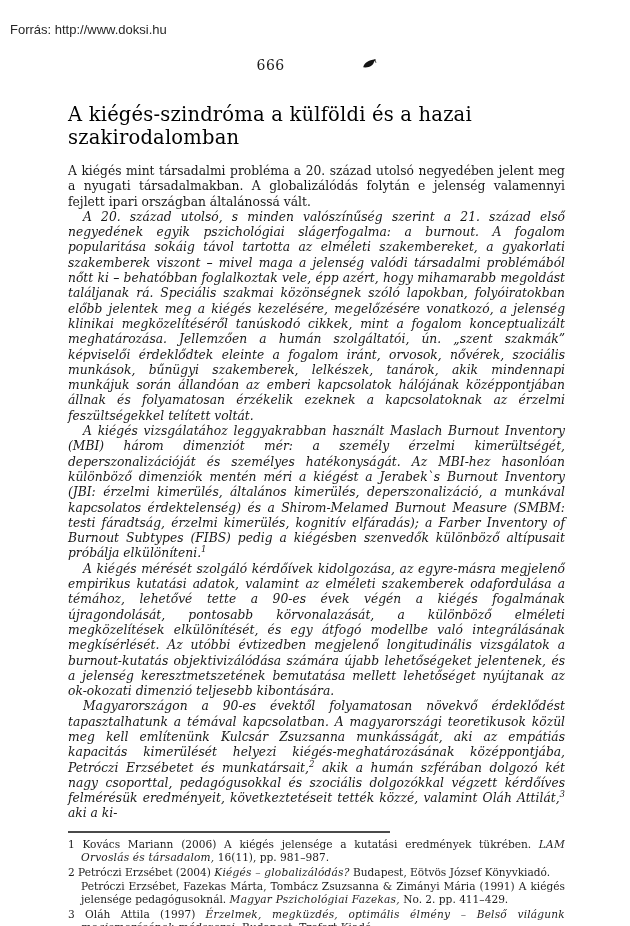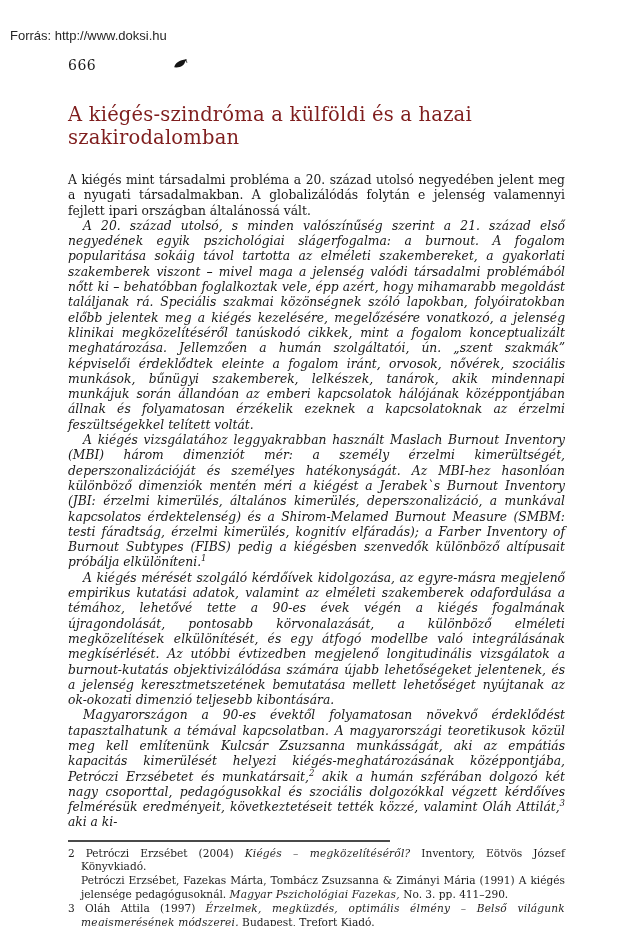--- a/index.html
+++ b/index.html
@@ -6,54 +6,55 @@
   body {
     width: 630px; height: 926px;
     background: #ffffff;
     color: #1b1b1b;
     font-family: "DejaVu Serif", serif;
     overflow: hidden;
     position: relative;
   }
   .source-line {
     position: absolute;
-    top: 28px; left: 10px;
+    top: 22px; left: 10px;
     font-family: "Liberation Sans", sans-serif;
     font-size: 13px;
     color: #262626;
   }
   .content {
     width: 497px;
     margin-left: 68px;
     padding-top: 57px;
   }
   .page-head {
     display: flex;
     align-items: baseline;
     font-size: 14px;
+    justify-content: center;
   }
   .page-number { min-width: 60px; letter-spacing: 0.5px; }
   .running-title {
     flex: 1;
     text-align: center;
     font-size: 11.5px;
     letter-spacing: 2.6px;
     color: #1f1f1f;
   }
   .ornament {
     min-width: 60px;
     text-align: right;
   }
   .ornament svg { display: inline-block; vertical-align: baseline; }
   .article-title {
     font-size: 19.5px;
     font-weight: normal;
-    margin: 30px 0 24px 0;
+    margin: 30px 0 15px 0;
     letter-spacing: 0.2px;
-    color: #7f1d1d;
+    color: #000000;
   }
   .body-paragraphs p.para {
     margin: 0;
     font-size: 12.3px;
     line-height: 15.3px;
     text-align: justify;
     color: #171717;
   }
   .body-paragraphs p.para.indent { text-indent: 15px; font-style: italic; }
   sup { font-size: 8.5px; line-height: 0; vertical-align: super; }
@@ -97,17 +98,18 @@
       <p class="para"><span>A kiégés mint társadalmi probléma a 20. század utolsó negyedében jelent meg a nyugati társadalmakban. A globalizálódás folytán e jelenség valamennyi fejlett ipari országban általánossá vált.</span></p>
       <p class="para indent"><span>A 20. század utolsó, s minden valószínűség szerint a 21. század első negyedének egyik pszichológiai slágerfogalma: a burnout. A fogalom popularitása sokáig távol tartotta az elméleti szakembereket, a gyakorlati szakemberek viszont – mivel maga a jelenség valódi társadalmi problémából nőtt ki – behatóbban foglalkoztak vele, épp azért, hogy mihamarabb megoldást találjanak rá. Speciális szakmai közönségnek szóló lapokban, folyóiratokban előbb jelentek meg a kiégés kezelésére, megelőzésére vonatkozó, a jelenség klinikai megközelítéséről tanúskodó cikkek, mint a fogalom konceptualizált meghatározása. Jellemzően a humán szolgáltatói, ún. „szent szakmák” képviselői érdeklődtek eleinte a fogalom iránt, orvosok, nővérek, szociális munkások, bűnügyi szakemberek, lelkészek, tanárok, akik mindennapi munkájuk során állandóan az emberi kapcsolatok hálójának középpontjában állnak és folyamatosan érzékelik ezeknek a kapcsolatoknak az érzelmi feszültségekkel telített voltát.</span></p>
       <p class="para indent"><span>A kiégés vizsgálatához leggyakrabban használt Maslach Burnout Inventory (MBI) három dimenziót mér: a személy érzelmi kimerültségét, deperszonalizációját és személyes hatékonyságát. Az MBI-hez hasonlóan különböző dimenziók mentén méri a kiégést a Jerabek`s Burnout Inventory (JBI: érzelmi kimerülés, általános kimerülés, deperszonalizáció, a munkával kapcsolatos érdektelenség) és a Shirom-Melamed Burnout Measure (SMBM: testi fáradtság, érzelmi kimerülés, kognitív elfáradás); a Farber Inventory of Burnout Subtypes (FIBS) pedig a kiégésben szenvedők különböző altípusait próbálja elkülöníteni.</span><sup>1</sup></p>
       <p class="para indent"><span>A kiégés mérését szolgáló kérdőívek kidolgozása, az egyre-másra megjelenő empirikus kutatási adatok, valamint az elméleti szakemberek odafordulása a témához, lehetővé tette a 90-es évek végén a kiégés fogalmának újragondolását, pontosabb körvonalazását, a különböző elméleti megközelítések elkülönítését, és egy átfogó modellbe való integrálásának megkísérlését. Az utóbbi évtizedben megjelenő longitudinális vizsgálatok a burnout-kutatás objektivizálódása számára újabb lehetőségeket jelentenek, és a jelenség keresztmetszetének bemutatása mellett lehetőséget nyújtanak az ok-okozati dimenzió teljesebb kibontására.</span></p>
       <p class="para indent"><span>Magyarországon a 90-es évektől folyamatosan növekvő érdeklődést tapasztalhatunk a témával kapcsolatban. A magyarországi teoretikusok közül meg kell említenünk Kulcsár Zsuzsanna munkásságát, aki az empátiás kapacitás kimerülését helyezi kiégés-meghatározásának középpontjába, Petróczi Erzsébetet és munkatársait,</span><sup>2</sup><span> akik a humán szférában dolgozó két nagy csoporttal, pedagógusokkal és szociális dolgozókkal végzett kérdőíves felmérésük eredményeit, következtetéseit tették közzé, valamint Oláh Attilát,</span><sup>3</sup><span> aki a ki-</span></p>
     </div>
 
   <hr class="footnote-sep">
 
   <div class="footnotes">
-      <div class="footnote"><span>2 </span><span>Petróczi Erzsébet (2004) </span><i>Kiégés – megközelítéséről?</i><span> Inventory, Eötvös József Könyvkiadó.</span><br><span>Petróczi Erzsébet, Fazekas Márta, Tombácz Zsuzsanna &amp; Zimányi Mária (1991) A kiégés jelensége pedagógusoknál. </span><i>Magyar Pszichológiai Fazekas,</i><span> No. 3. pp. 411–290.</span></div>
+      <div class="footnote"><span>1 </span><span>Kovács Mariann (2006) A kiégés jelensége a kutatási eredmények tükrében. </span><i>LAM Orvoslás és társadalom,</i><span> 16(11), pp. 981–987.</span></div>
+      <div class="footnote"><span>2 </span><span>Petróczi Erzsébet (2004) </span><i>Kiégés – globalizálódás?</i><span> Budapest, Eötvös József Könyvkiadó.</span><br><span>Petróczi Erzsébet, Fazekas Márta, Tombácz Zsuzsanna &amp; Zimányi Mária (1991) A kiégés jelensége pedagógusoknál. </span><i>Magyar Pszichológiai Fazekas,</i><span> No. 2. pp. 411–429.</span></div>
       <div class="footnote"><span>3 </span><span>Oláh Attila (1997) </span><i>Érzelmek, megküzdés, optimális élmény – Belső világunk megismerésének módszerei.</i><span> Budapest, Trefort Kiadó.</span></div>
     </div>
 
 </div>
 
 </body></html>

